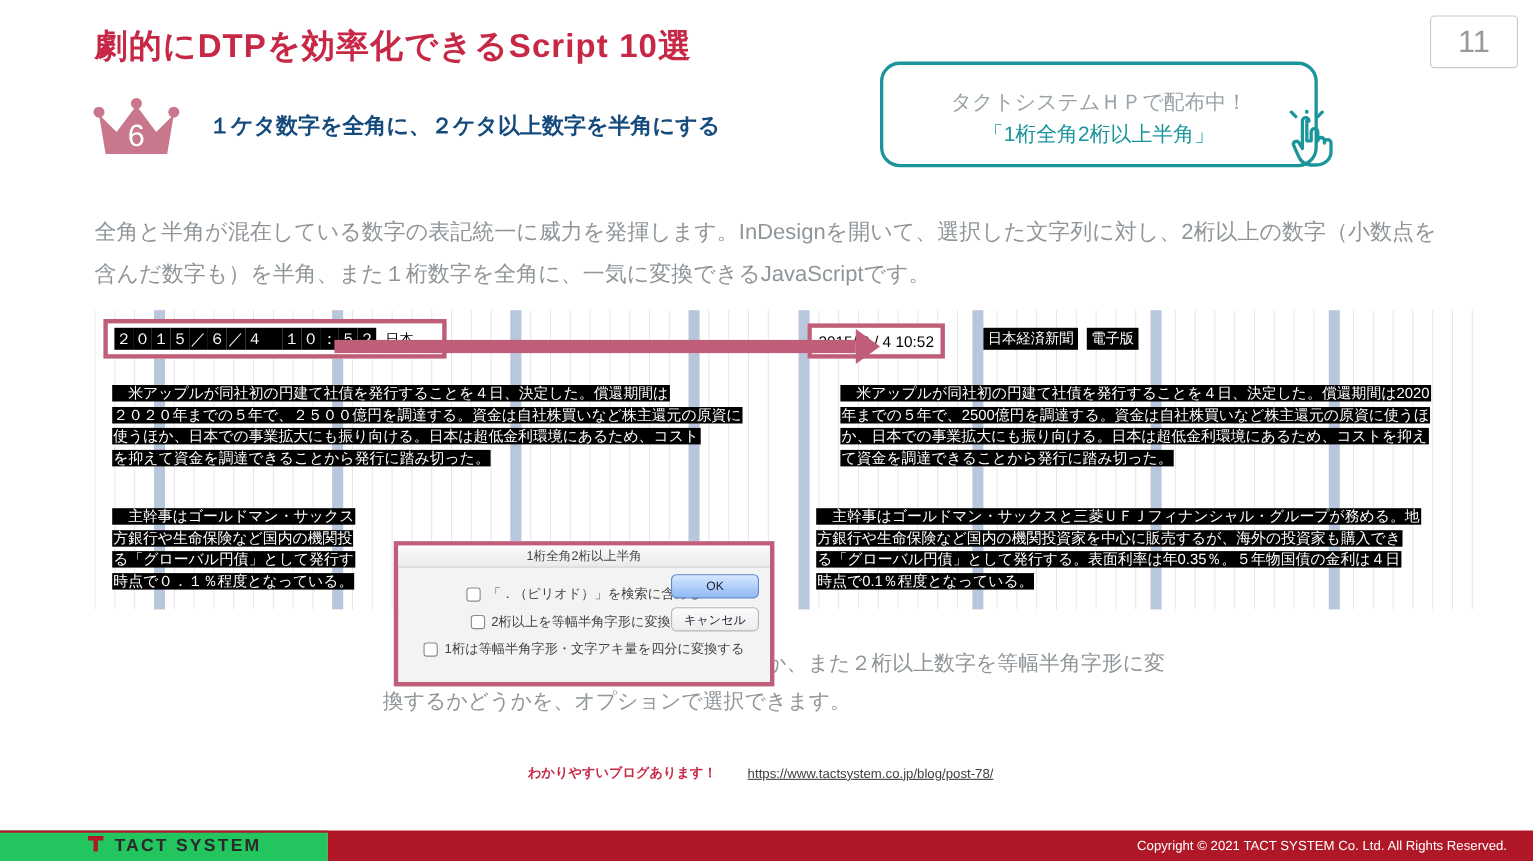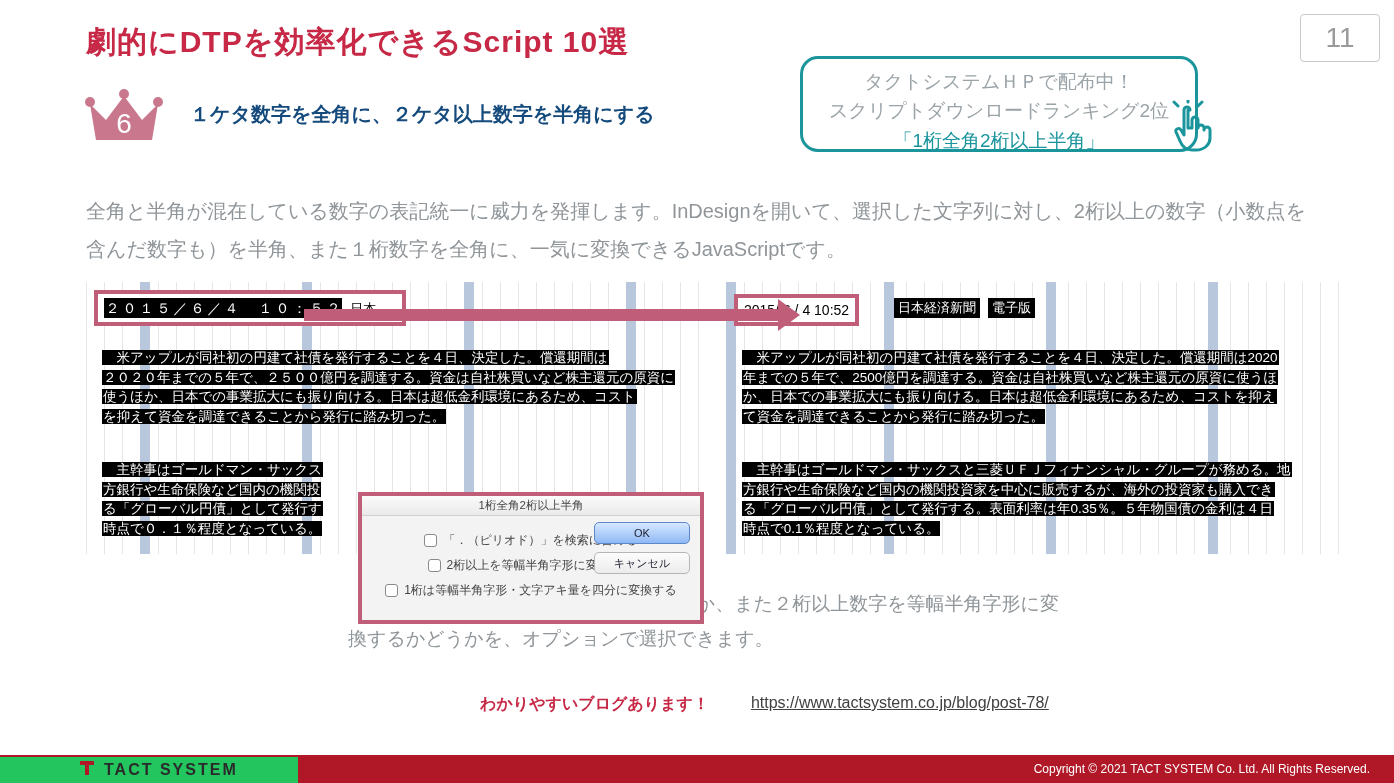--- a/index.html
+++ b/index.html
@@ -34,21 +34,21 @@
     top: 56px;
     left: 800px;
     width: 398px;
     height: 96px;
     border: 3px solid #1a959c;
     border-radius: 18px;
     color: #9aa3a8;
     font-size: 19px;
     line-height: 1.55;
     text-align: center;
-    padding: 8px 14px;
+    padding: 20px 14px;
   }
   .callout .script-name { color: #1a959c; }
   .pointer-icon {
     position: absolute;
     top: 100px; left: 1170px;
     color: #1a959c;
   }
   .ranking {
     position: absolute;
     top: 82px; left: 84px;
@@ -143,21 +143,21 @@
   .para .line {
     display: block;
     white-space: nowrap;
   }
   .para .inv {
     background: #000; color: #fff;
     padding: 0 1px;
   }
   .shot.left .para1 { top: 66px; }
   .shot.left .para2 { top: 178px; }
-  .shot.right .para1 { top: 66px; }
+  .shot.right .para1 { top: 66px; margin-left: 22px; }
   .shot.right .para2 { top: 178px; }
 
   
   .arrow {
     position: absolute;
     top: 22px; left: 218px;
     width: 496px; height: 22px;
     z-index: 5;
     display: flex; align-items: center;
   }
@@ -193,21 +193,21 @@
   }
   .dialog .opt { display: flex; align-items: center; gap: 6px; margin: 8px 0; justify-content: center; }
   .dialog .opt .cb {
     width: 13px; height: 13px; border: 1px solid #8a8a8a; border-radius: 3px; background: #fff;
   }
   .dialog .btns {
     position: absolute; top: 6px; right: 10px;
     display: flex; flex-direction: column; gap: 8px;
   }
   .dialog .btn {
-    width: 96px; height: 22px; border-radius: 5px;
+    width: 80px; height: 22px; border-radius: 5px;
     border: 1px solid #9aa8c9;
     background: linear-gradient(#eaf2ff, #cfe0ff);
     font-size: 11px; display: flex; align-items: center; justify-content: center;
     color: #223;
   }
   .dialog .btn.ok {
     background: linear-gradient(#d6e8ff, #8fb9f5);
     border-color: #5d87c7;
   }
   .dialog .btn.cancel {
@@ -220,22 +220,22 @@
     top: 586px; left: 348px;
     width: 720px;
     color: #8f9599;
     font-size: 19px;
     line-height: 1.85;
   }
 
   .blog-row {
     position: absolute;
     top: 694px; left: 480px;
-    display: flex; gap: 42px;
-    font-size: 16px;
+    display: flex; align-items: center; gap: 28px;
+    font-size: 12px;
   }
   .blog-row .lead { color: #c62846; font-weight: 700; }
   .blog-row .link { color: #404040; text-decoration: underline; }
 
   
   .footer {
     position: absolute;
     left: 0; bottom: 0; width: 100%; height: 28px;
     display: flex; align-items: stretch;
   }
@@ -255,21 +255,20 @@
 </style>
 </head>
 <body>
 
 <div class="page-title">劇的にDTPを効率化できるScript 10選</div>
 
 <div class="page-num-box">11</div>
 
 <div class="callout">
   <div>タクトシステムＨＰで配布中！</div>
-  <div>スクリプトダウンロードランキング2位</div>
   <div class="script-name">「1桁全角2桁以上半角」</div>
 </div>
 <div class="pointer-icon">
   <svg width="46" height="52" viewBox="0 0 46 52">
     <g fill="none" stroke="#1a959c" stroke-width="3" stroke-linecap="round" stroke-linejoin="round">
       <path d="M18 10 v18 h4 v-8 a3 3 0 0 1 6 0 v8 h0 a3 3 0 0 1 6 0 v2 a3 3 0 0 1 6 0 v8 c0 6 -5 12 -14 12 h-4 c-6 0 -10 -4 -12 -9 l-4 -9 c-1 -3 3 -5 5 -2 l3 5 V10 a3 3 0 0 1 6 0 z"></path>
       <line x1="18" y1="2" x2="18" y2="-2"></line>
       <line x1="8" y1="6" x2="4" y2="2"></line>
       <line x1="28" y1="6" x2="32" y2="2"></line>
     </g>

